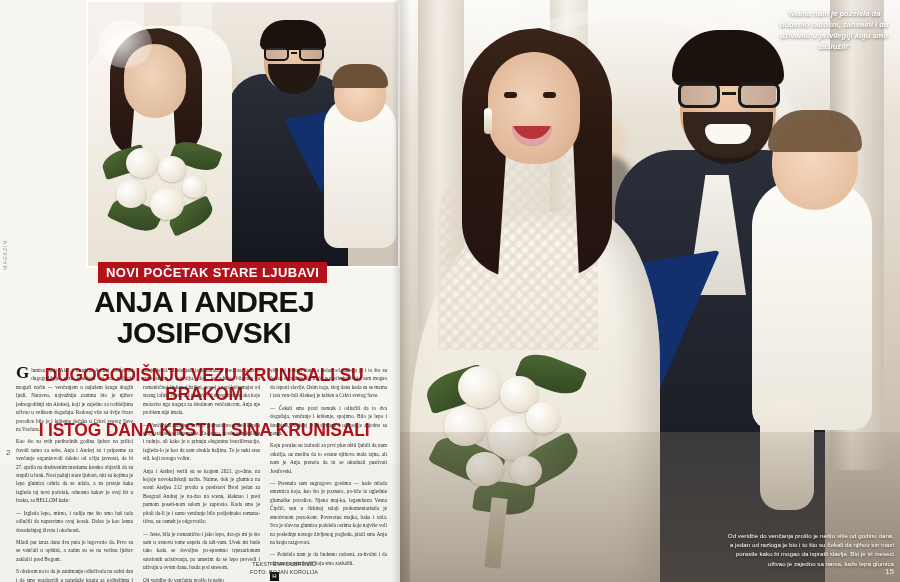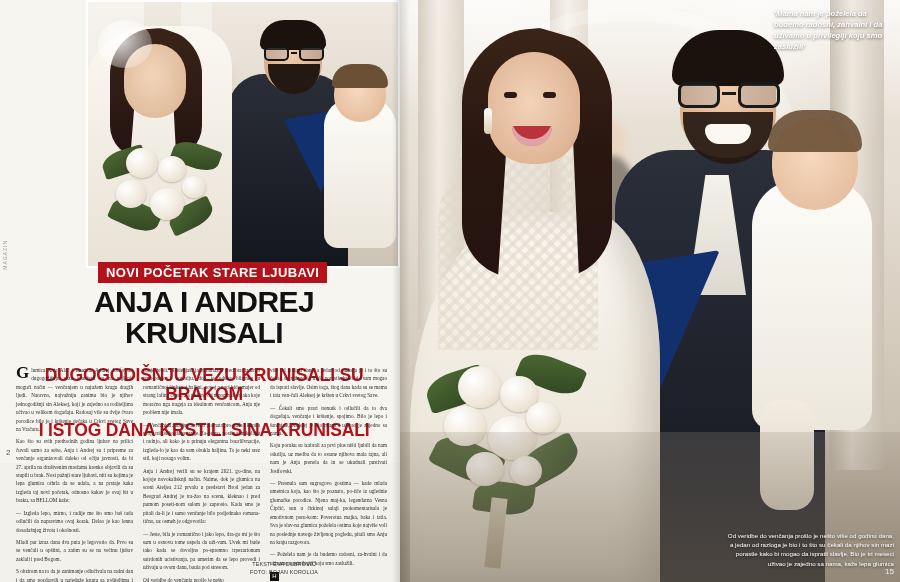--- a/index.html
+++ b/index.html
@@ -335,21 +335,21 @@
     font-family:"Liberation Sans", sans-serif; font-size: 5px; color:#999;
     writing-mode: vertical-rl; transform: rotate(180deg);
     letter-spacing: 1px;
   }
 
   
   .quote-top {
     position:absolute; right: 6px; top: 8px; width: 120px;
     color:#ffffff; font-family:"Liberation Sans", sans-serif;
     font-weight: bold; font-style: italic; font-size: 7.6px;
-    line-height: 1.45; text-align: left;
+    line-height: 1.45; text-align: center;
     text-shadow: 0 1px 3px rgba(0,0,0,.55);
   }
   .quote-bottom {
     position:absolute; right: 6px; bottom: 14px; width: 170px;
     color:#ffffff; font-family:"Liberation Sans", sans-serif;
     font-size: 6.2px; line-height: 1.5; text-align: right;
     text-shadow: 0 1px 3px rgba(0,0,0,.6);
   }
 
   .gutter-shadow {
@@ -462,21 +462,21 @@
         <div class="flower" style="left:14px; top:50px; width:30px; height:28px;"></div>
         <div class="flower" style="left:48px; top:58px; width:34px; height:32px;"></div>
         <div class="flower" style="left:80px; top:46px; width:24px; height:22px;"></div>
       </div>
     </div>
 
     <div class="headline">
       <div class="kicker-wrap">
         <span class="kicker">NOVI POČETAK STARE LJUBAVI</span>
       </div>
-      <div class="h1">ANJA I ANDREJ KRUNISALI</div>
+      <div class="h1">ANJA I ANDREJ JOSIFOVSKI</div>
       <div class="h2">DUGOGODIŠNJU VEZU KRUNISALI SU BRAKOM</div>
       <div class="h2">I ISTOG DANA KRSTILI SINA KRUNISALI</div>
     </div>
 
     <div class="cols">
       <div class="col">
         <p class="dropcap">Glumica Anja Alač i muzičar Andrej Josifovski dugogodišnju vezu krunisali su na najlepši mogući način — venčanjem u najužem krugu dragih ljudi. Naravno, najvažniju zanimu bio je njihov jednogodišnji sin Aleksej, koji je zajedno sa roditeljima učivao u velikom događaju. Radosaj vile su dvije čvaro porodice bile je i krštenje dečaka u Crkvi svetog Save na Vračaru.</p>
         <p>Kao što su svih prethodnih godina ljubav na prilici čuvali samo za sebe, Anja i Andrej su i pripreme za venčanje organizovali daleko od očiju javnosti, da bi 27. aprila na društvenim mrežama krenko objavili da su stupili u brak. Nosi pažnji stare ljubavi, niti su kojima je lepa glumica othrla da se udala, a na prstaje kaka izgleda taj novi početak, odnosno kakav je ovaj bit u braku, sa BELLOM kaže:</p>
         <p>— Izgleda lepo, mirno, i radije me što smo baš tada odlučili da napravimo ovaj korak. Delao je kao lenna dosadašnjeg života i okolnosti.</p>
         <p>Mladi par izraz dana dva puta je legovorio da. Prvo su se venčali u opštini, a zatim su se na većinu ljubav zaklali i pred Bogom.</p>

